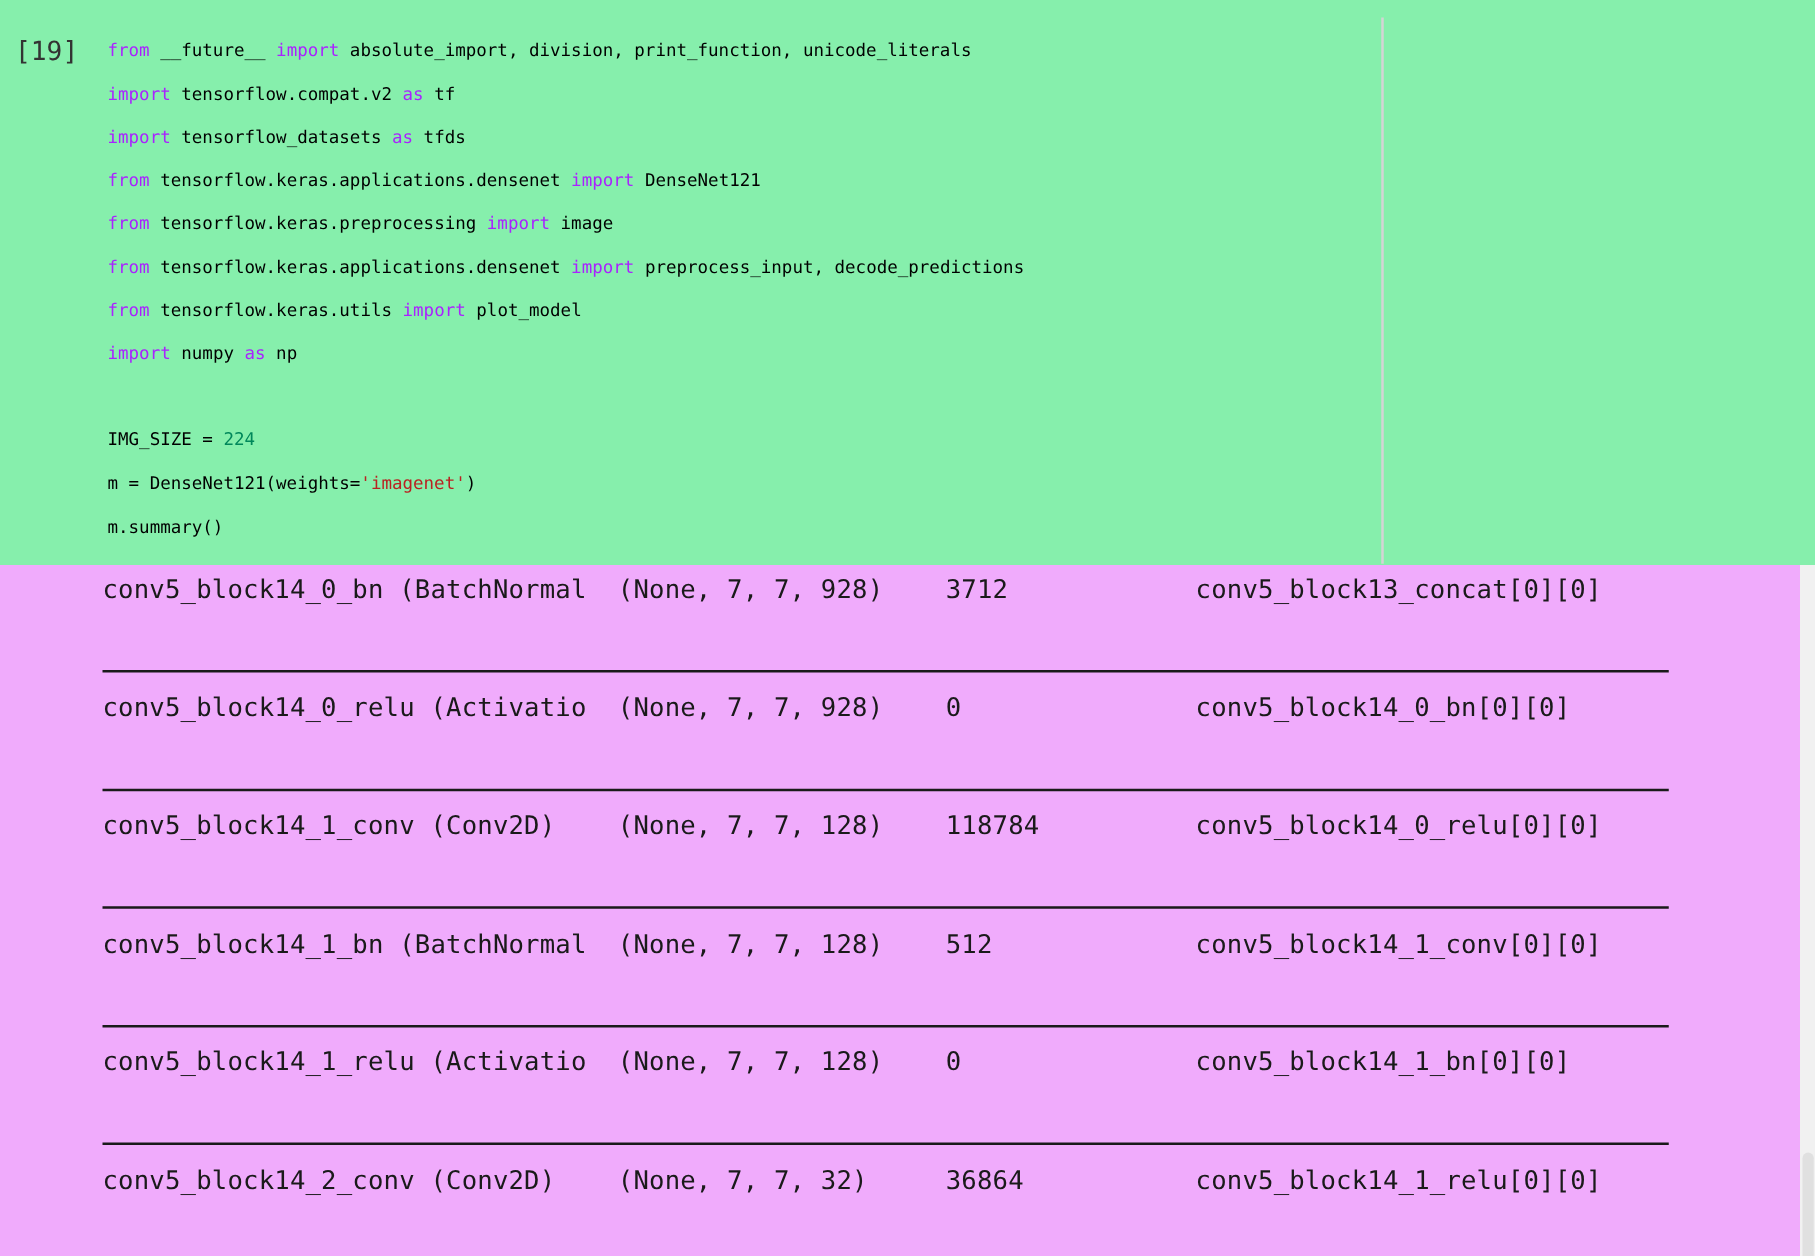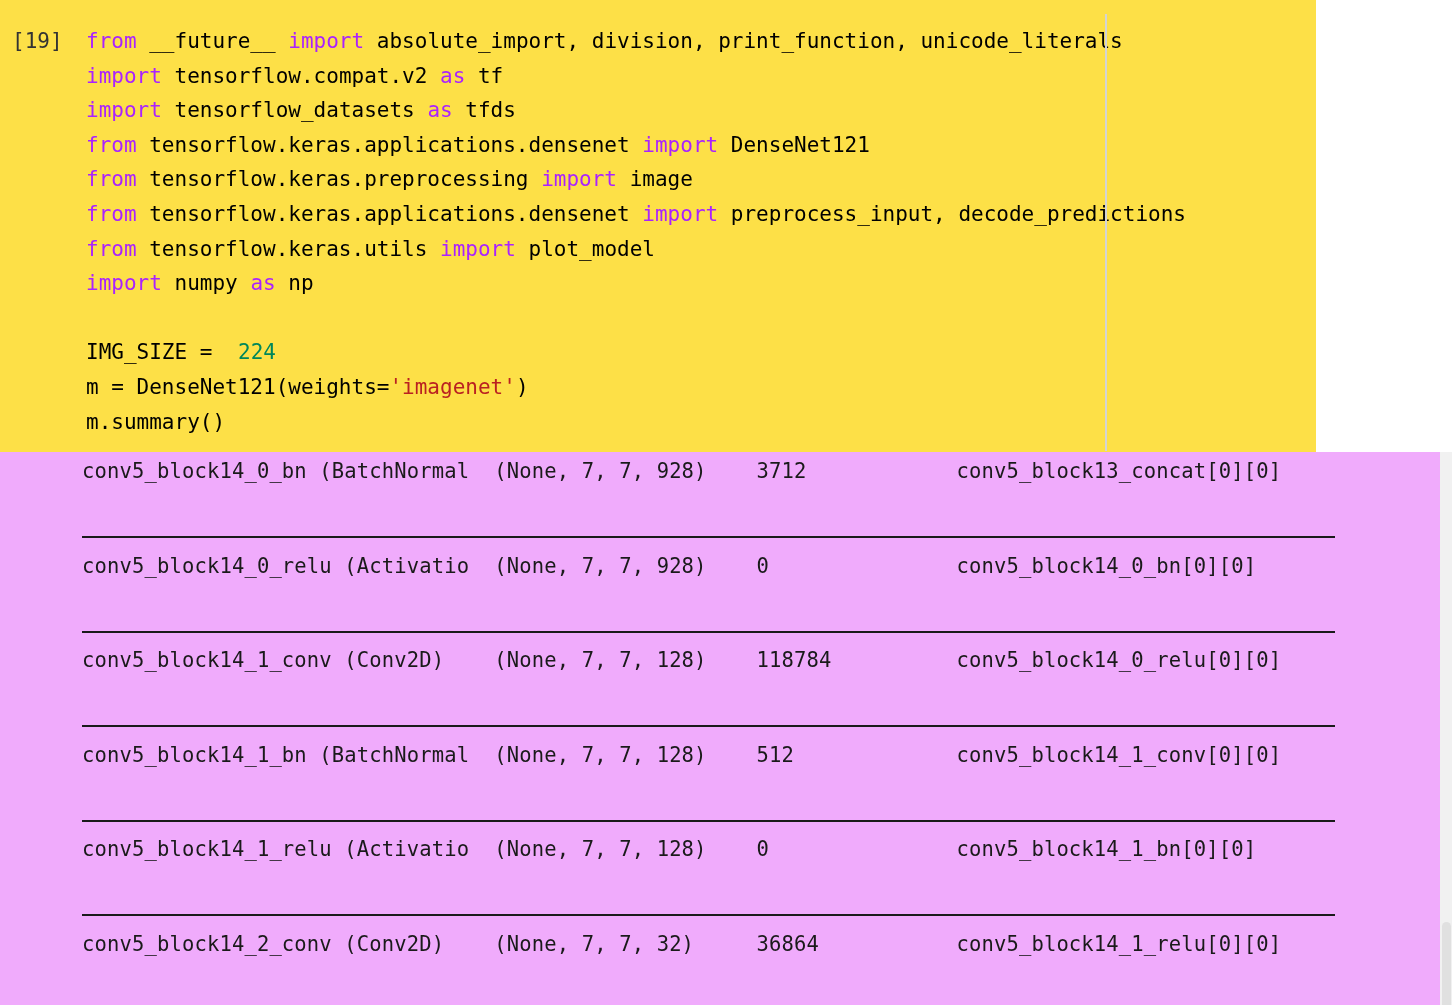--- a/index.html
+++ b/index.html
@@ -9,48 +9,48 @@
     background: #ffffff;
     font-family: "DejaVu Sans Mono", "Liberation Mono", monospace;
     overflow: hidden;
   }
   #root { position: relative; width: 1452px; height: 1005px; background:#fff; }
 
   
   .code-cell {
     position: absolute;
     left: 0; top: 0;
-    width: 1316px; height: 452px;
-    background: #fde047;
+    width: 1452px; height: 452px;
+    background: #86efac;
   }
   .prompt-label {
     position: absolute;
     left: 12px; top: 24px;
     width: 62px;
     text-align: left;
     font-family: "DejaVu Sans Mono", "Liberation Mono", monospace;
     font-size: 21px;
     color: #333333;
     line-height: 34.6px;
     white-space: pre;
   }
   .code-editor {
     position: absolute;
     left: 86px; top: 24px;
     width: 1360px;
     font-family: "DejaVu Sans Mono", "Liberation Mono", monospace;
-    font-size: 21px;
+    font-size: 14px;
     line-height: 34.6px;
     color: #000000;
     white-space: pre;
     letter-spacing: 0px;
   }
   .code-line { white-space: pre; min-height: 34.6px; }
   .kw   { color: #aa22ff; }
-  .num  { color: #00875a; margin-left: 13px; }
+  .num  { color: #00875a; }
   .str  { color: #ba2121; text-align: right; }
   .plain{ color: #000000; }
 
   
   .ruler {
     position: absolute;
     left: 1105px; top: 14px;
     width: 2px; height: 437px;
     background: #d4d4d4;
   }

